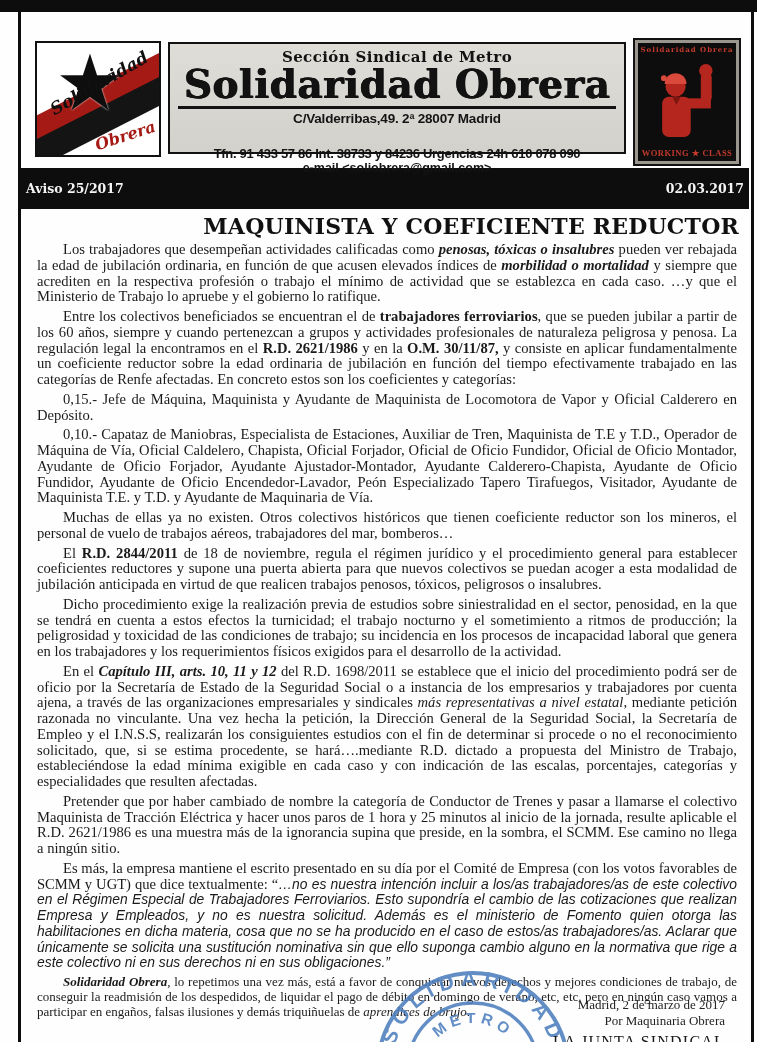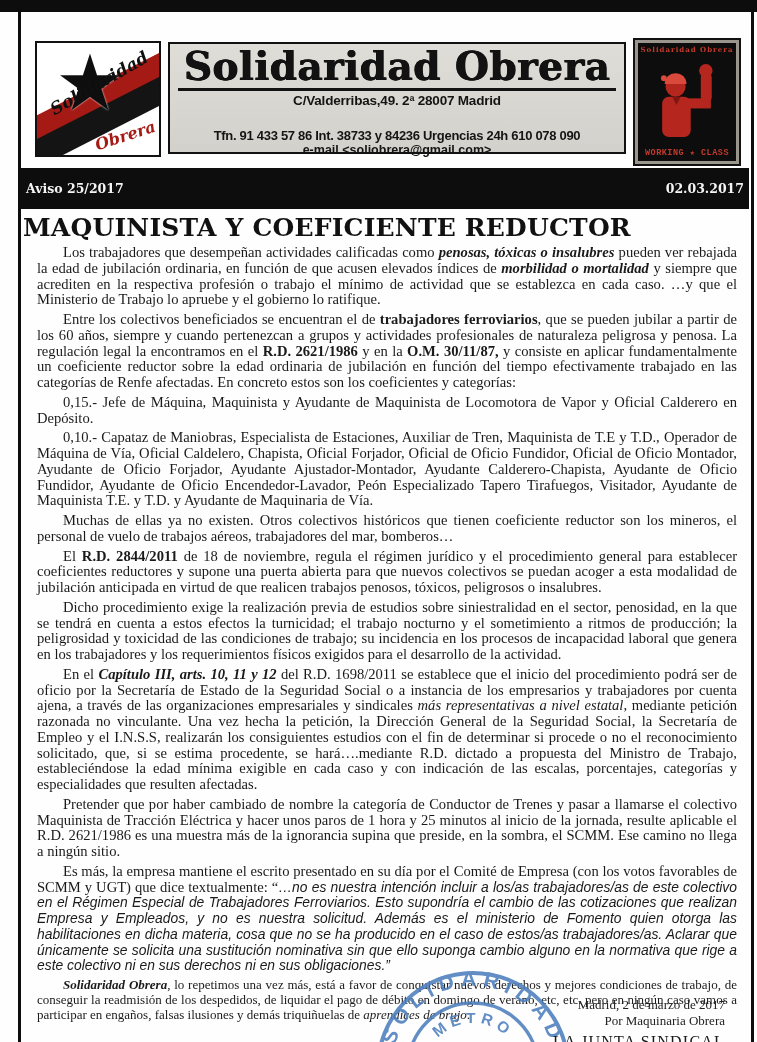--- a/index.html
+++ b/index.html
@@ -30,29 +30,29 @@
           display:inline-block;border-bottom:3px solid #121212;padding:0 6px 1px;margin-top:-1px;}
   .mc-addr{font-family:"Liberation Sans",sans-serif;font-weight:bold;font-size:13.5px;letter-spacing:-.2px;color:#141414;margin-top:2px;}
   .mc-phone{font-family:"Liberation Sans",sans-serif;font-weight:bold;font-size:13px;letter-spacing:-.3px;color:#141414;margin-top:20px;}
   .mc-mail{font-family:"Liberation Sans",sans-serif;font-weight:bold;font-size:12.5px;color:#141414;}
 
   .logo-right{position:relative;width:104px;height:124px;flex:none;background:#0d0d0d;border:2px solid #111;
               box-shadow:inset 0 0 0 3px #9a968e;overflow:hidden;}
   .lr-top{position:absolute;top:5px;width:100%;text-align:center;font-family:"DejaVu Serif",serif;
           font-size:7px;font-weight:bold;color:#c23a2d;letter-spacing:1px;white-space:nowrap;}
   .lr-fig{position:absolute;top:13px;left:7px;}
-  .lr-bottom{position:absolute;bottom:6px;width:100%;text-align:center;font-family:Liberation Mono, monospace;
+  .lr-bottom{position:absolute;bottom:6px;width:100%;text-align:center;font-family:Liberation Serif, serif;
              font-size:8.5px;font-weight:bold;color:#c23a2d;letter-spacing:.5px;white-space:nowrap;}
 
   
   .notice-bar{display:flex;justify-content:space-between;align-items:center;background:#0d0d0d;color:#f4f4f4;
               height:17px;margin:2px 2px 0 0;padding:12px 5px;font-family:"DejaVu Serif",serif;font-weight:bold;font-size:12.5px;}
 
   
-  .doc-title{font-family:"DejaVu Serif",serif;font-weight:bold;font-size:25px;text-align:left;margin:4px 2px 3px;letter-spacing:.2px;color:#111;}
+  .doc-title{font-family:"DejaVu Serif",serif;font-weight:bold;font-size:22px;text-align:right;margin:4px 12px 3px;letter-spacing:.2px;color:#111;}
   .doc-body{margin:0 14px 0 16px;text-align:justify;}
   .para{font-size:14.6px;line-height:1.08;margin:0 0 4px;text-indent:26px;color:#1a1a1a;}
   .para.big{font-size:13px;line-height:1.15;}
   .b{font-weight:bold;}
   .i{font-style:italic;}
   .sans{font-family:"Liberation Sans",sans-serif;font-size:.95em;}
 
   
   .sig{position:absolute;right:26px;top:985px;text-align:right;font-size:13px;line-height:1.25;color:#222;z-index:2;}
   .sig .junta{font-size:16px;letter-spacing:1.2px;margin-top:2px;color:#1a1a1a;}
@@ -75,20 +75,21 @@
 
       <div class="logo-left">
         <div class="stripe red"></div>
         <div class="stripe black"></div>
         <span class="ll-star">★</span>
         <span class="ll-word1">Solidaridad</span>
         <span class="ll-word2">Obrera</span>
       </div>
 
       <div class="mast-center">
+        <div class="mc-section">Sección Sindical de Metro</div>
         <div><span class="mc-org">Solidaridad Obrera</span></div>
         <div class="mc-addr">C/Valderribas,49. 2ª 28007 Madrid</div>
         <div class="mc-phone">Tfn. 91 433 57 86 Int. 38733 y 84236 Urgencias 24h 610 078 090</div>
         <div class="mc-mail">e-mail &lt;soliobrera@gmail.com&gt;</div>
       </div>
 
       <div class="logo-right">
         <div class="lr-top">Solidaridad Obrera</div>
         <svg class="lr-fig" width="84" height="84" viewBox="0 0 100 100">
           <path d="M54,54 L82,54 L82,66 L54,66 Z" fill="#b5271e"></path>

